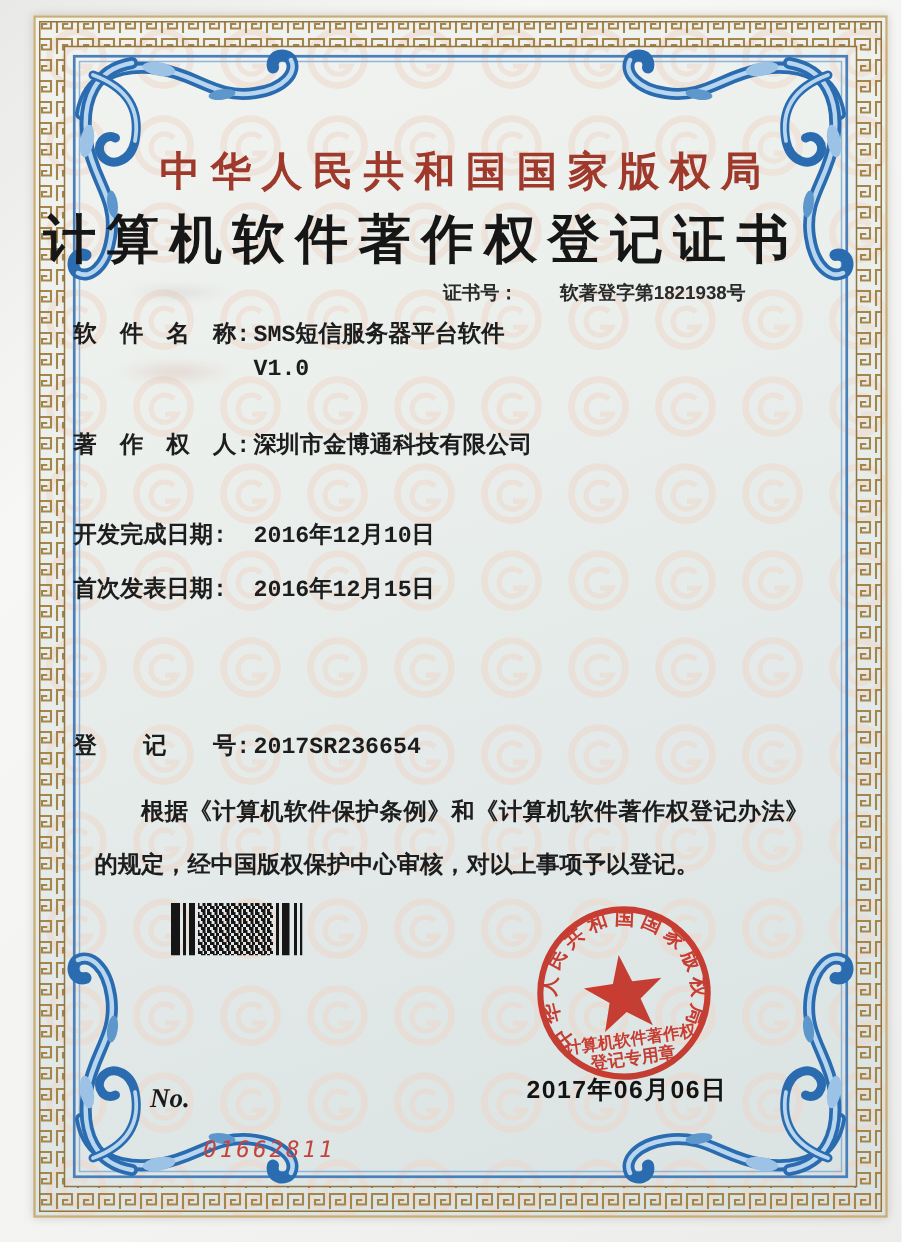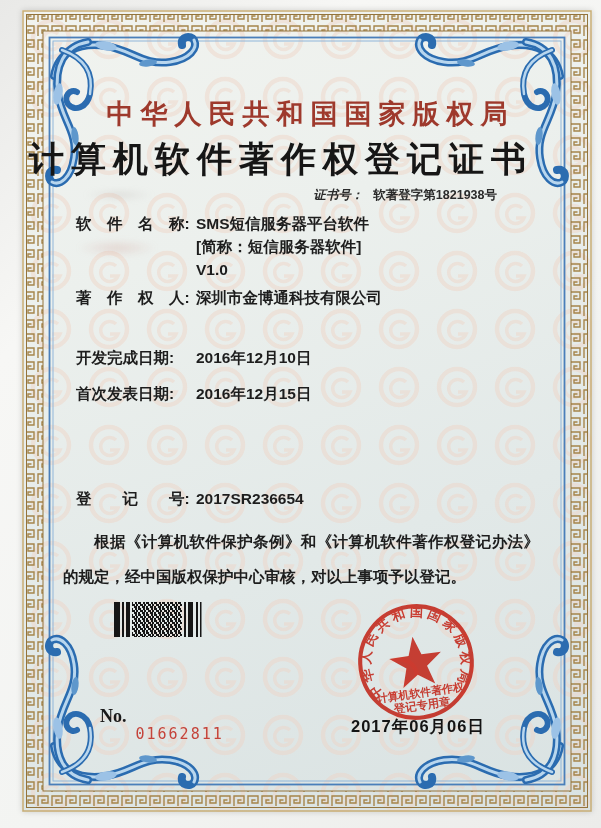--- a/index.html
+++ b/index.html
@@ -18,32 +18,32 @@
   .wm{opacity:.6;}
   .smudge{position:absolute;border-radius:50%;filter:blur(3px);}
   .s1{left:55px;top:230px;width:80px;height:16px;background:radial-gradient(ellipse,rgba(205,150,140,.30),rgba(205,150,140,0) 70%);}
   .s2{left:62px;top:180px;width:70px;height:10px;background:radial-gradient(ellipse,rgba(170,160,155,.28),rgba(170,160,155,0) 70%);}
 
   .issuer{position:absolute;left:0;top:86px;width:100%;text-align:center;
     font-size:27px;font-weight:700;letter-spacing:7px;text-indent:7px;color:#9e392c;}
   .doc-title{position:absolute;left:0;top:126px;width:100%;text-align:left;
     font-size:35px;font-weight:700;letter-spacing:7px;text-indent:7px;color:#161616;}
   .certno{position:absolute;top:177px;right:95px;font-size:12.5px;font-weight:600;color:#2a2a2a;}
-  .certno .lbl{margin-right:10px;font-style:italic;}
+  .certno .lbl{margin-right:28px;}
 
-  .row{position:absolute;left:54px;display:flex;font-size:15.5px;font-weight:600;color:#1d1d1d;line-height:23px;}
+  .row{position:absolute;left:27px;display:flex;font-size:15.5px;font-weight:600;color:#1d1d1d;line-height:23px;font-family:Liberation Mono, monospace;}
   .row .lbl{width:120px;flex:0 0 120px;white-space:pre;}
   .row .val div{white-space:nowrap;}
 
   .para{position:absolute;left:41px;top:514px;width:476px;
     font-size:15.5px;font-weight:600;color:#1d1d1d;line-height:35px;
     text-indent:2em;text-align:justify;}
 
   .barcode{position:absolute;left:92px;top:592px;width:92px;height:35px;}
-  .noline{position:absolute;left:78px;top:680px;display:flex;align-items:center;}
+  .noline{position:absolute;left:78px;top:712px;display:flex;align-items:flex-start;font-style:italic;}
   .noline .no-lbl{font-family:"Liberation Serif","DejaVu Serif",serif;font-weight:700;font-size:18px;color:#1a1a1a;margin-right:9px;}
   .noline .no-val{font-family:"DejaVu Sans Mono","Liberation Mono",monospace;font-size:15px;letter-spacing:2px;color:#c5433a;margin-top:35px;}
 
   .seal{position:absolute;left:330px;top:588px;width:128px;height:128px;
     transform:rotate(-8deg);mix-blend-mode:multiply;opacity:.92;z-index:4;}
   .seal-date{position:absolute;left:329px;top:706px;font-size:16.5px;font-weight:700;
     color:#141414;letter-spacing:1px;z-index:3;}
 </style>
 </head>
 <body>
@@ -105,21 +105,20 @@
     <div class="issuer">中华人民共和国国家版权局</div>
     <div class="doc-title">计算机软件著作权登记证书</div>
     <div class="certno">
       <span class="lbl">证书号：</span><span>软著登字第1821938号</span>
     </div>
 
     <div class="row" style="top:202px">
       <span class="lbl">软　件　名　称:</span>
       <div class="val">
         <div>SMS短信服务器平台软件</div>
-        <div>[简称：短信服务器软件]</div>
         <div>V1.0</div>
       </div>
     </div>
     <div class="row" style="top:276px">
       <span class="lbl">著　作　权　人:</span>
       <div class="val">
           <div>深圳市金博通科技有限公司</div>
         </div>
     </div>
     <div class="row" style="top:336px">

